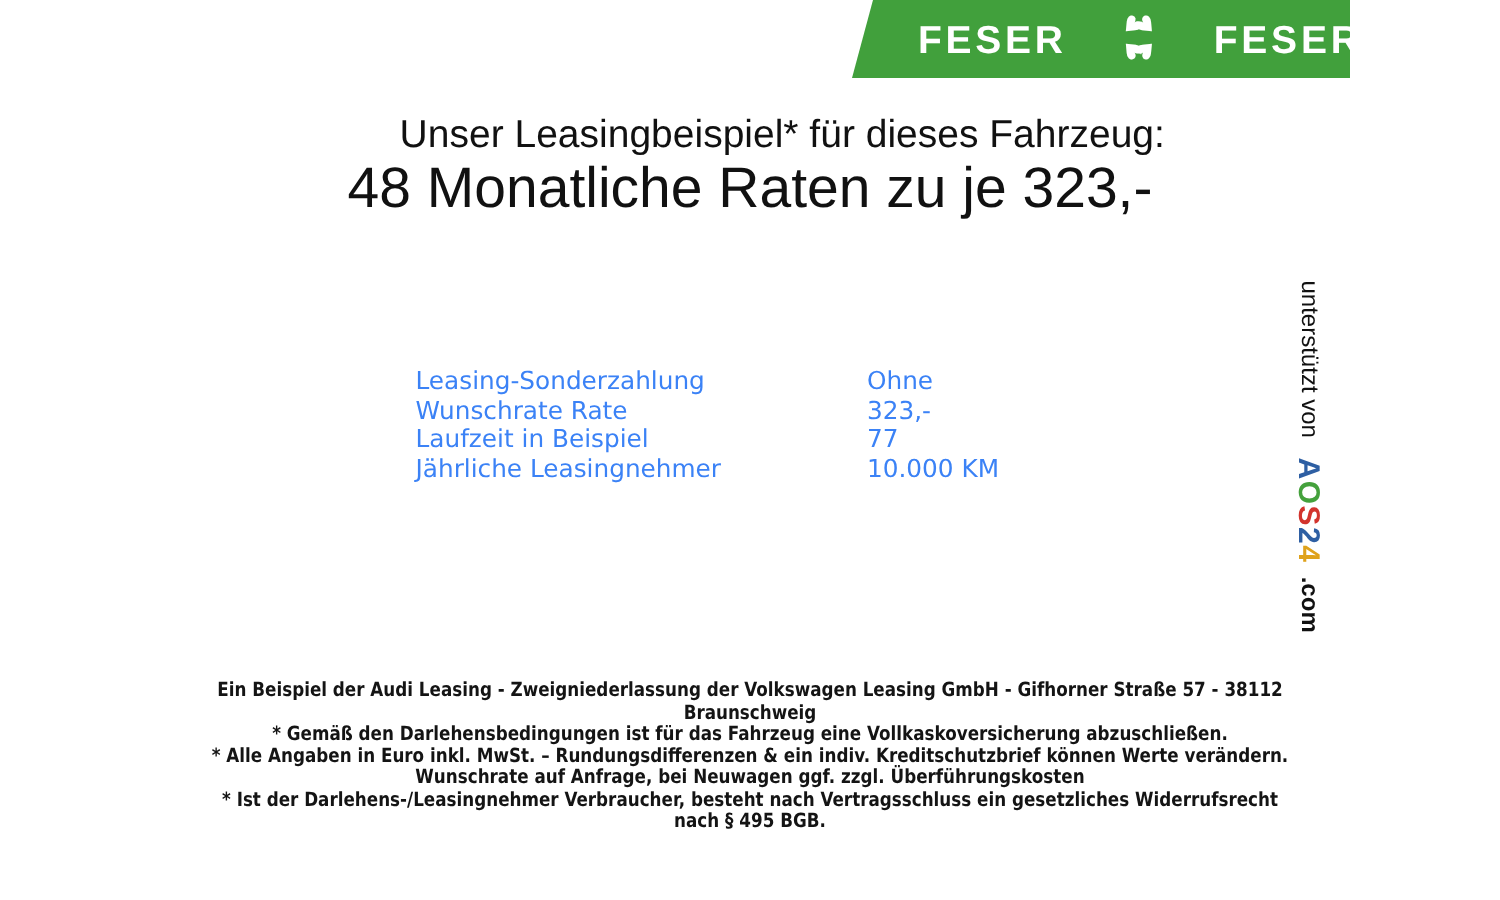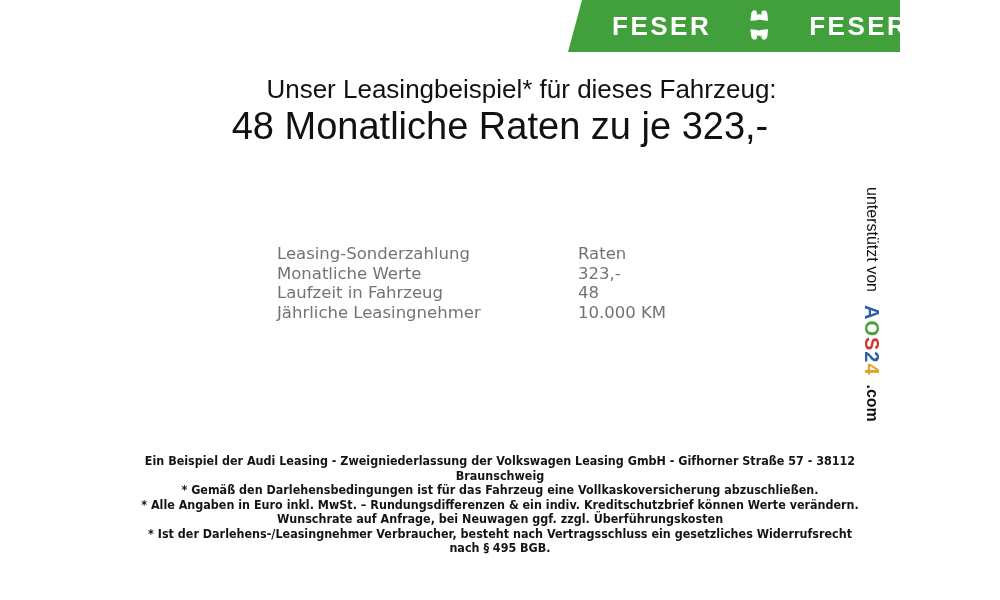--- a/index.html
+++ b/index.html
@@ -40,21 +40,21 @@
 
   
   .headline{position:absolute;top:72px;left:0;width:100%;text-align:center;color:#111;}
   .headline-line1{font-size:26px;line-height:34px;font-weight:400;padding-left:43px;}
   .headline-line2{font-size:38px;line-height:40px;font-weight:400;}
 
   
   .details{
     position:absolute;left:277px;top:244px;
     font-family:"DejaVu Sans",sans-serif;font-size:16.5px;line-height:19.5px;
-    color:#737373;
+    color:#3b82f6;
   }
   .detail-row{display:grid;grid-template-columns:301px auto;}
   .detail-label{white-space:nowrap;}
   .detail-value{white-space:nowrap;}
 
   
   .supporter{
     position:absolute;left:860px;top:187px;height:260px;
     writing-mode:vertical-rl;
     font-family:"Liberation Sans",sans-serif;font-size:16px;color:#111;
@@ -95,29 +95,29 @@
 </div>
 
 <div class="headline">
   <div class="headline-line1">Unser Leasingbeispiel* für dieses Fahrzeug:</div>
   <div class="headline-line2">48 Monatliche Raten zu je 323,-</div>
 </div>
 
 <div class="details">
     <div class="detail-row">
       <span class="detail-label">Leasing-Sonderzahlung</span>
-      <span class="detail-value">Raten</span>
+      <span class="detail-value">Ohne</span>
     </div>
     <div class="detail-row">
-      <span class="detail-label">Monatliche Werte</span>
+      <span class="detail-label">Wunschrate Rate</span>
       <span class="detail-value">323,-</span>
     </div>
     <div class="detail-row">
-      <span class="detail-label">Laufzeit in Fahrzeug</span>
-      <span class="detail-value">48</span>
+      <span class="detail-label">Laufzeit in Beispiel</span>
+      <span class="detail-value">77</span>
     </div>
     <div class="detail-row">
       <span class="detail-label">Jährliche Leasingnehmer</span>
       <span class="detail-value">10.000 KM</span>
     </div>
   </div>
 
 <div class="supporter">
   <span>unterstützt von</span>
   <span class="aos-logo"><span class="aos-letter" style="color: rgb(46, 95, 163);">A</span><span class="aos-letter" style="color: rgb(68, 161, 60);">O</span><span class="aos-letter" style="color: rgb(210, 52, 45);">S</span><span class="aos-letter" style="color: rgb(46, 95, 163);">2</span><span class="aos-letter" style="color: rgb(223, 162, 28);">4</span></span>

